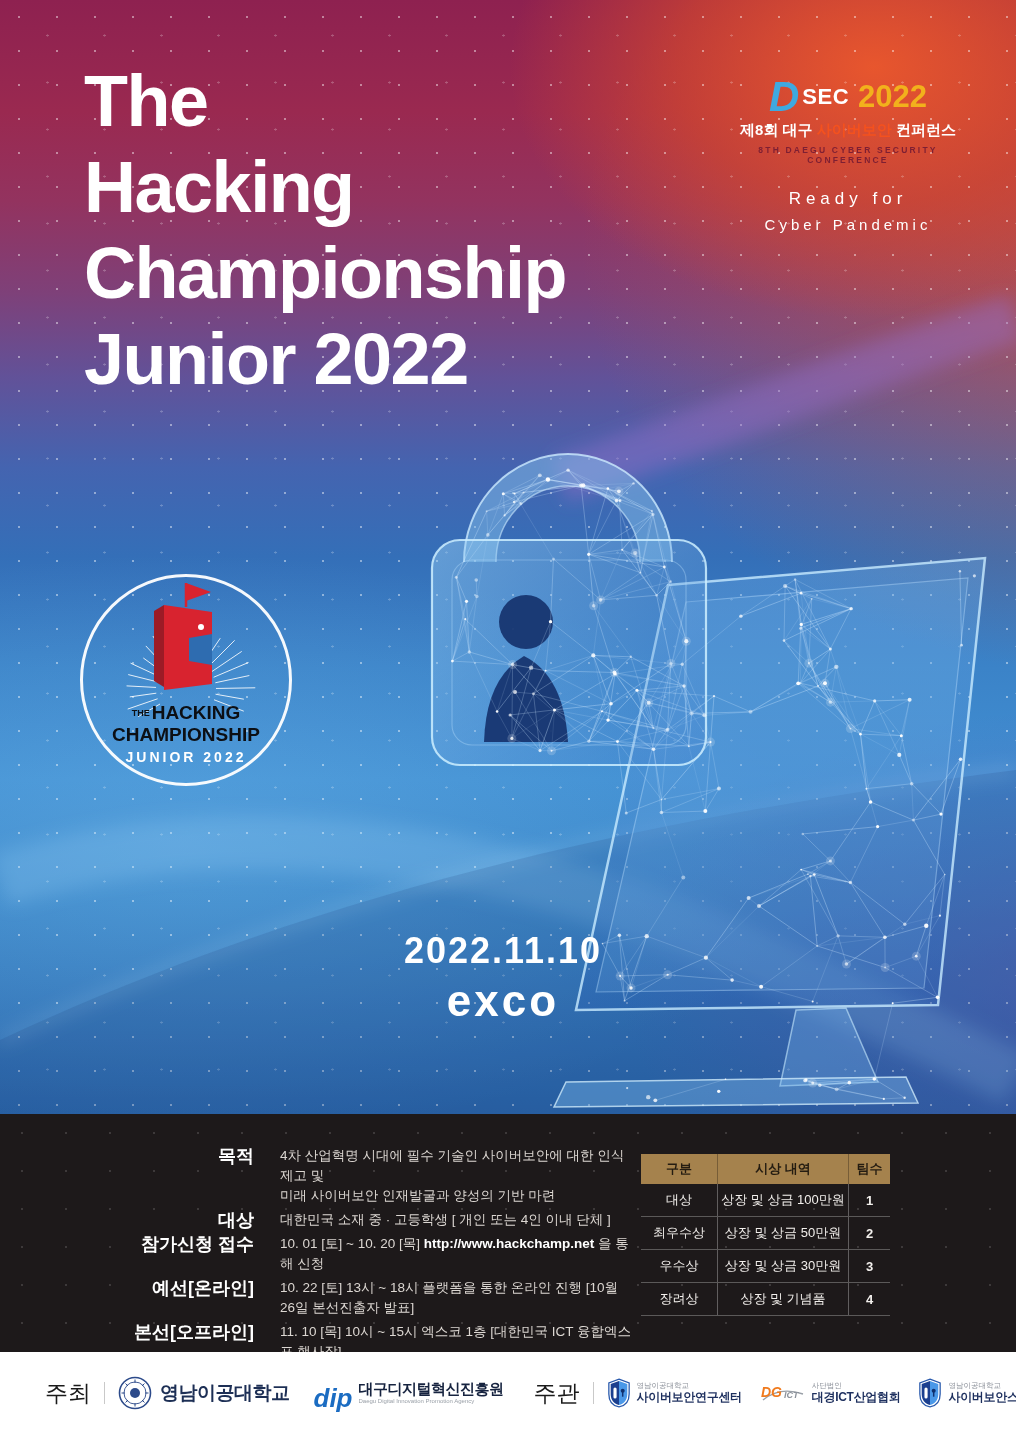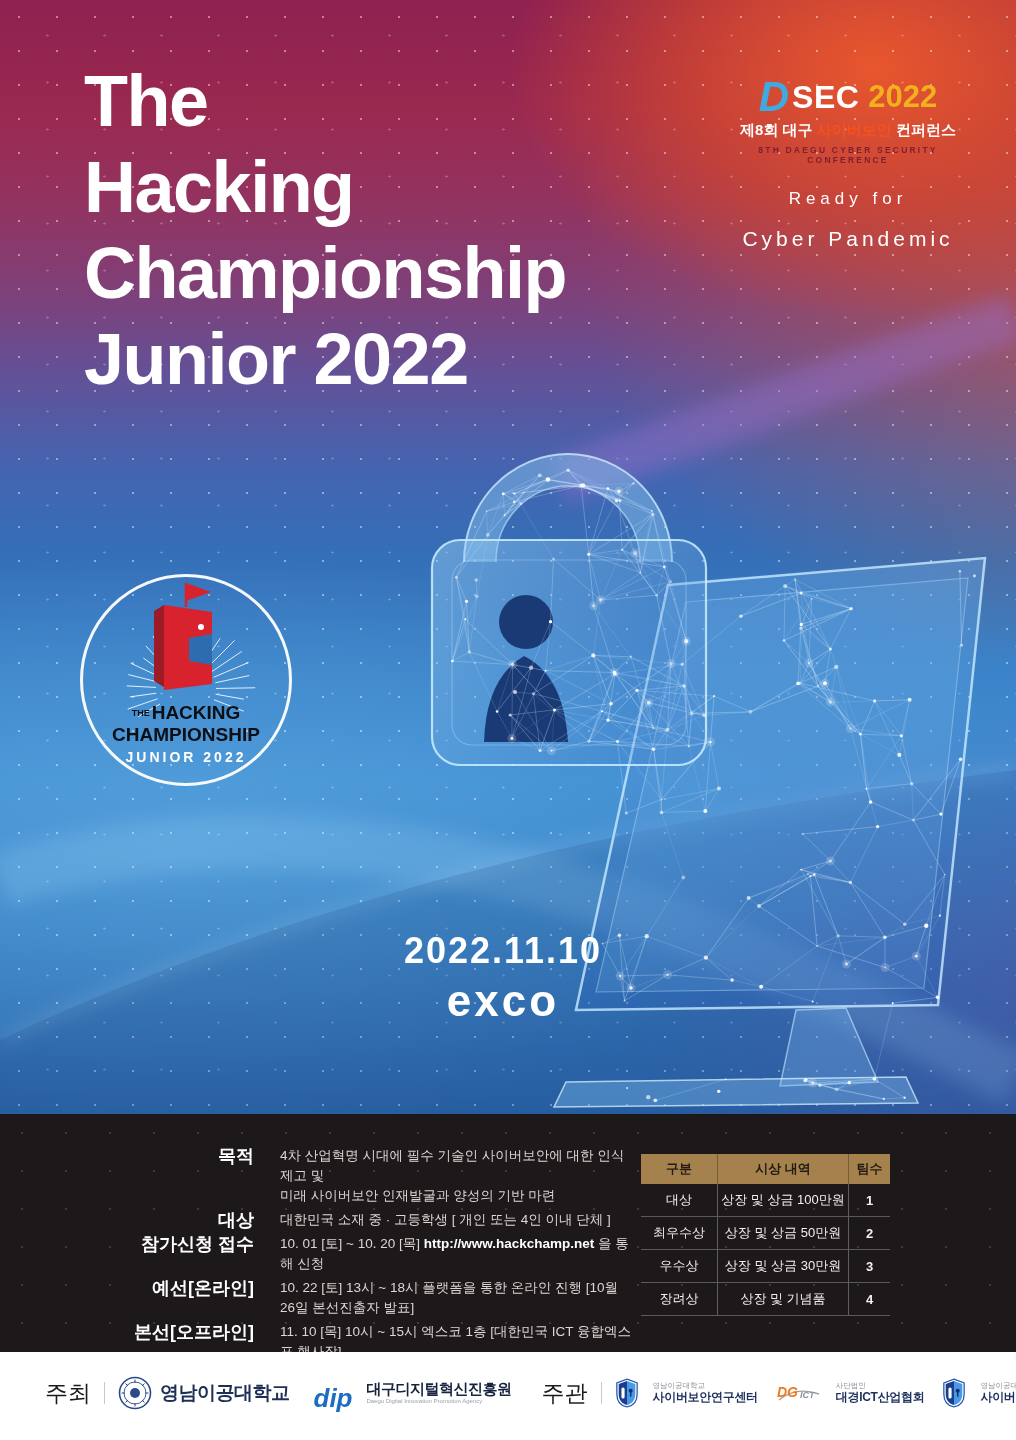--- a/index.html
+++ b/index.html
@@ -19,28 +19,28 @@
       radial-gradient(rgba(255,255,255,.30) 1px, transparent 1.6px);
     background-size:38px 34px,57px 47px;background-position:0 0,19px 12px;}
   .waves{position:absolute;left:0;top:0;}
   
   .title-block{position:absolute;left:84px;top:58px;color:#fff;font-weight:700;
     font-size:72px;line-height:86px;letter-spacing:-1.5px;}
   
   .dsec-block{position:absolute;right:52px;top:76px;width:232px;text-align:center;color:#fff;}
   .dsec-row{display:flex;align-items:center;justify-content:center;}
   .d-glyph{font-size:42px;font-weight:800;font-style:italic;color:#3fa9e0;margin-right:3px;line-height:42px;}
-  .dsec-sec{font-size:32px;font-weight:800;letter-spacing:.5px;}
+  .dsec-sec{font-size:22px;font-weight:800;letter-spacing:.5px;}
   .dsec-year{font-size:31px;font-weight:800;color:#f2b11c;margin-left:9px;}
   .dsec-kr{font-size:15px;font-weight:700;margin-top:3px;}
   .dsec-kr .hl{color:#f4511e;}
   .dsec-en{font-size:8.5px;font-weight:700;letter-spacing:2.2px;color:#7e1f33;margin-top:5px;}
   .tagline{margin-top:24px;font-weight:400;}
   .tagline .t1{font-size:17px;letter-spacing:5px;}
-  .tagline .t2{font-size:21px;letter-spacing:4px;margin-top:18px;}
+  .tagline .t2{font-size:15px;letter-spacing:4px;margin-top:7px;}
   
   .subtitle-block{position:absolute;left:80px;top:446px;border-left:3px solid rgba(255,255,255,.9);
     padding-left:20px;color:#fff;font-size:30px;line-height:42px;font-weight:400;}
   
   .badge{position:absolute;left:80px;top:574px;width:212px;height:212px;border:3px solid rgba(255,255,255,.95);
     border-radius:50%;box-sizing:border-box;}
   .badge svg{position:absolute;left:0;top:0;}
   .badge-t1{position:absolute;left:0;top:125px;width:100%;text-align:center;color:#0c0f14;font-weight:800;font-size:19px;}
   .badge-t1 .the{font-size:9px;vertical-align:3px;margin-right:2px;}
   .badge-t2{position:absolute;left:0;top:147px;width:100%;text-align:center;color:#0c0f14;font-weight:800;font-size:19px;}
@@ -67,21 +67,21 @@
   .at-row{display:grid;grid-template-columns:77px 131px 41px;height:32px;color:#f2efec;border-bottom:1px solid rgba(255,255,255,.28);}
   .at-row div{display:flex;align-items:center;justify-content:center;border-right:1px solid rgba(255,255,255,.3);}
   .at-row div:last-child{border-right:none;font-weight:700;}
   
   .footer{position:absolute;left:0;top:1352px;width:1016px;height:88px;background:#fff;display:flex;
     align-items:center;padding:0 18px 6px 45px;box-sizing:border-box;}
   .f-label{font-size:23px;font-weight:400;color:#1a1a1a;flex:none;}
   .f-sep{width:1px;height:22px;background:#c9c9c9;margin:0 13px;flex:none;}
   .logo-group{display:flex;align-items:center;flex:none;}
   .host1-name{font-size:19px;font-weight:800;color:#1d2f55;margin-left:8px;letter-spacing:-.5px;}
-  .stack{display:flex;flex-direction:column;justify-content:center;margin-left:14px;}
+  .stack{display:flex;flex-direction:column;justify-content:center;margin-left:6px;}
   .stack .tiny{font-size:7.5px;color:#8a8f98;line-height:9px;}
   .stack .name{font-size:12px;font-weight:800;color:#1d2f5e;line-height:15px;letter-spacing:-.3px;}
   .host2-name{font-size:15px;font-weight:800;color:#16233f;line-height:16px;letter-spacing:-.5px;}
   .host2-sub{font-size:6px;color:#9aa0a8;line-height:8px;}
   .dip-glyph{font-size:26px;font-weight:800;font-style:italic;color:#1b6cc2;line-height:26px;margin-top:9px;}.m-l18{margin-left:18px;}.m-l24{margin-left:24px;}.m-l30{margin-left:30px;}
 </style>
 </head>
 <body>
 
 <div class="poster">

